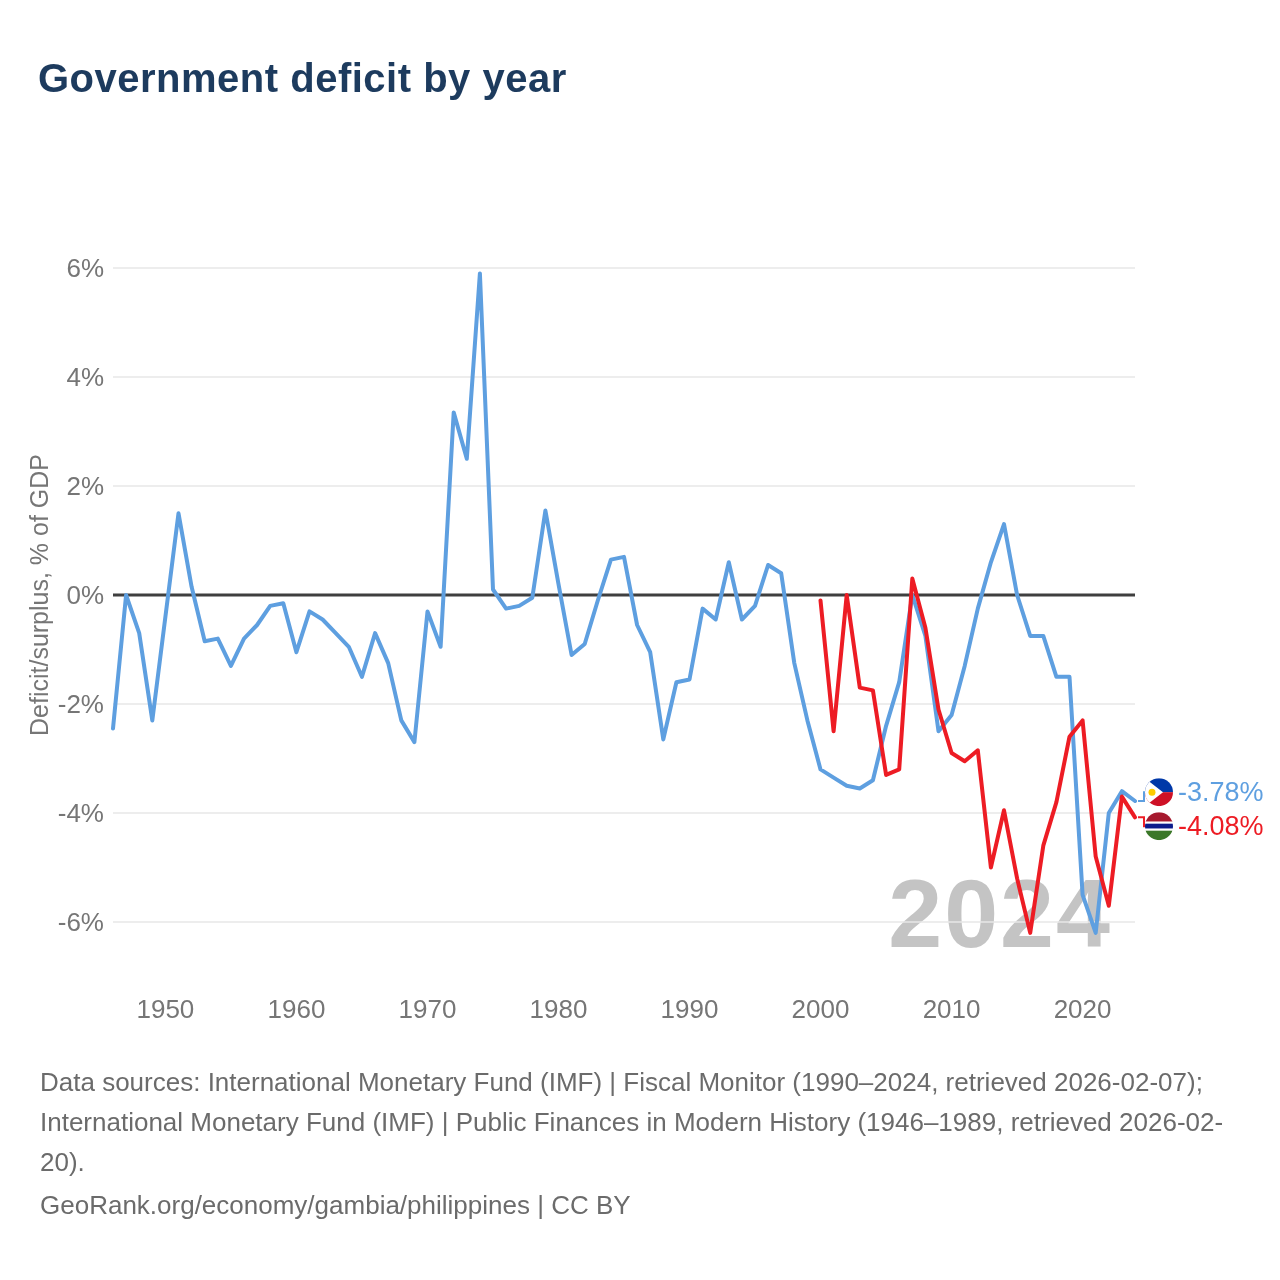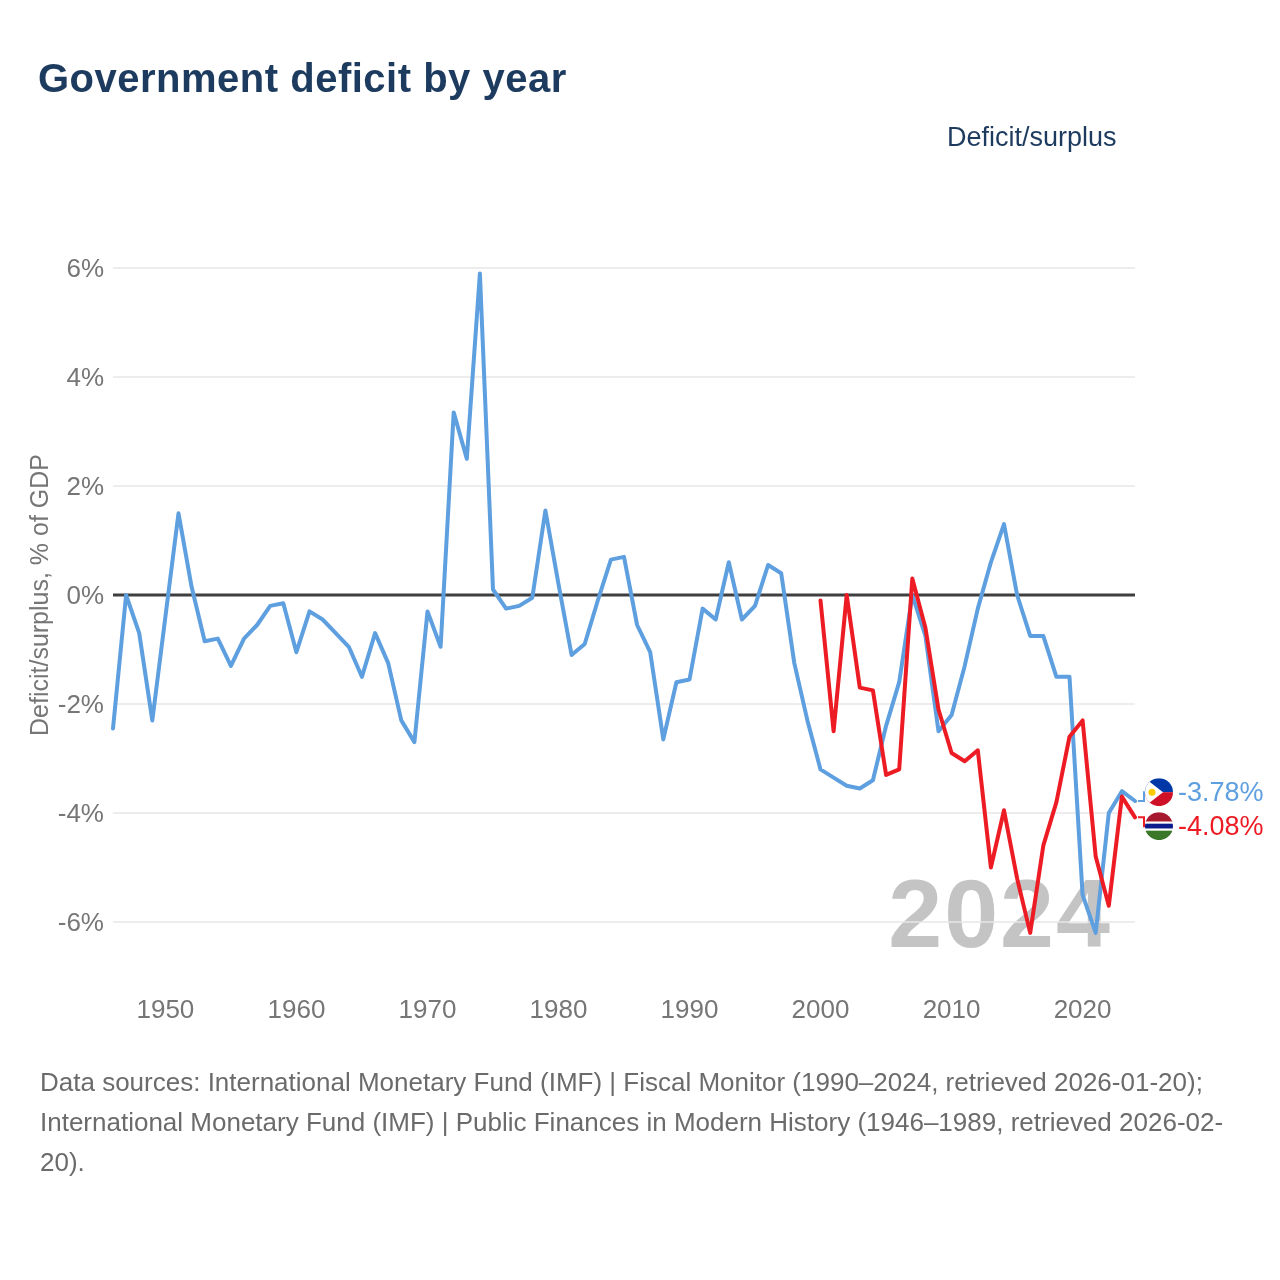--- a/index.html
+++ b/index.html
@@ -24,21 +24,20 @@
   }
   .footer p{margin:0;}
   .footer .attr{margin-top:3px;}
 </style>
 </head>
 <body>
 
 <h1 class="title">Government deficit by year</h1>
 
 <div class="legend">
-  <div class="legend-title">Deficit/surplus</div>
 </div>
 
 <svg id="chart-svg" class="chart" width="1280" height="1060" viewBox="0 0 1280 1060">
     <text x="1112" y="947" text-anchor="end" font-size="97" font-weight="700" fill="#c4c4c4" letter-spacing="2">2024</text>
     <line x1="113" x2="1135" y1="268" y2="268" stroke="#e7e7e7" stroke-width="1.5"></line>
     <text x="104" y="277" text-anchor="end" font-size="26" fill="#767676">6%</text>
     <line x1="113" x2="1135" y1="377" y2="377" stroke="#e7e7e7" stroke-width="1.5"></line>
     <text x="104" y="386" text-anchor="end" font-size="26" fill="#767676">4%</text>
     <line x1="113" x2="1135" y1="486" y2="486" stroke="#e7e7e7" stroke-width="1.5"></line>
     <text x="104" y="495" text-anchor="end" font-size="26" fill="#767676">2%</text>
@@ -85,14 +84,15 @@
         <rect x="-14" y="-4.5" width="28" height="2" fill="#ffffff"></rect>
         <rect x="-14" y="-2.5" width="28" height="5" fill="#0c1c8c"></rect>
         <rect x="-14" y="2.5" width="28" height="2" fill="#ffffff"></rect>
         <rect x="-14" y="4.5" width="28" height="9.5" fill="#3a7728"></rect>
       </g>
     </g>
     <text x="1178" y="835.185" font-size="27" fill="#ed1c24">-4.08%</text>
   </svg>
 
 <div class="footer">
-  <p>Data sources: International Monetary Fund (IMF) | Fiscal Monitor (1990–2024, retrieved 2026-01-20); International Monetary Fund (IMF) | Public Finances in Modern History (1946–1989, retrieved 2026-02-20).</p>
+  <p>Data sources: International Monetary Fund (IMF) | Fiscal Monitor (1990–2024, retrieved 2026-02-07); International Monetary Fund (IMF) | Public Finances in Modern History (1946–1989, retrieved 2026-02-20).</p>
+  <p class="attr">GeoRank.org/economy/gambia/philippines | CC BY</p>
 </div>
 
 </body></html>

